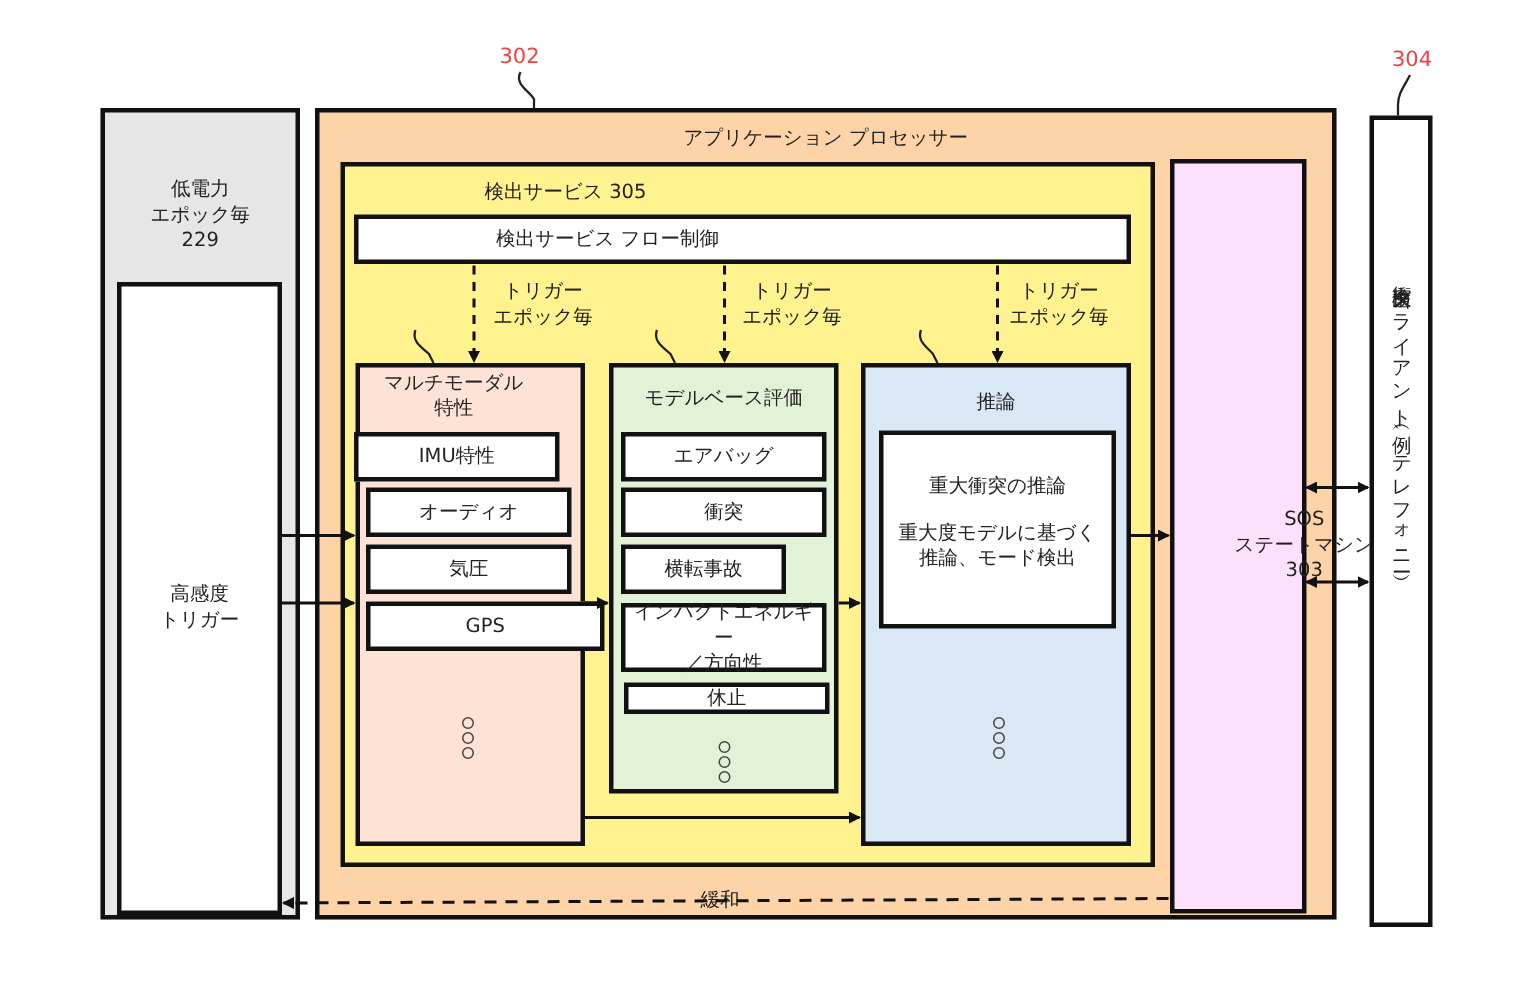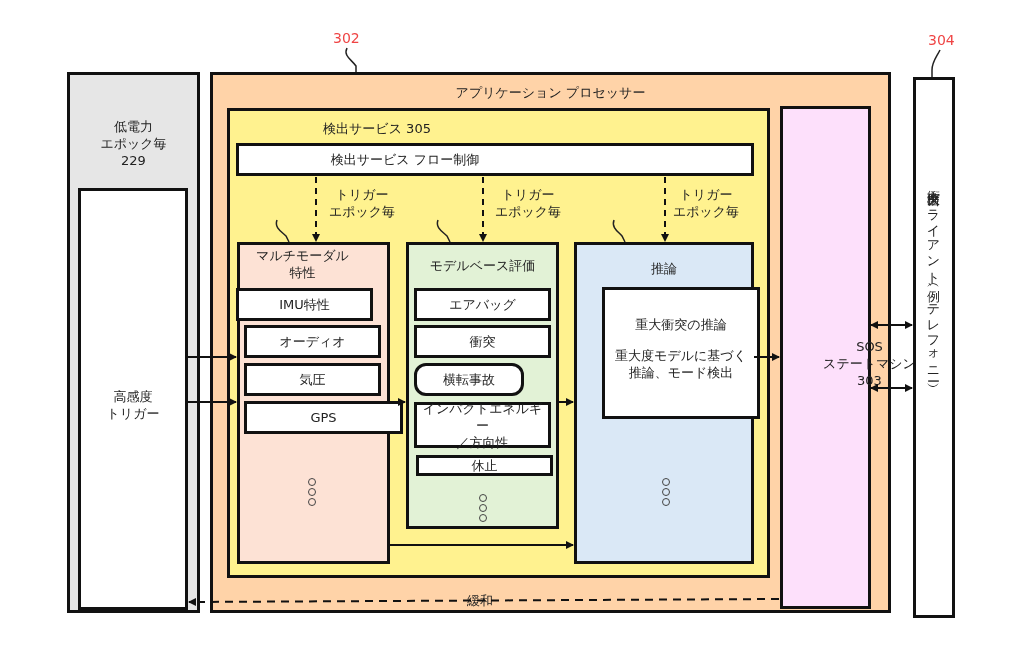--- a/index.html
+++ b/index.html
@@ -72,35 +72,35 @@
 <div class="dots" style="left:308px; top:478px;">
   <span class="dot"></span>
   <span class="dot"></span>
   <span class="dot"></span>
 </div>
 
 <div class="box" style="left:406px; top:242px; width:153px; height:287px; background:#e2f2d6;"></div>
 <div class="lbl" style="left:406px; top:257px; width:153px;">モデルベース評価</div>
 <div class="item" style="left:414px; top:288px; width:137px; height:33px;">エアバッグ</div>
 <div class="item" style="left:414px; top:325px; width:137px; height:33px;">衝突</div>
-<div class="item" style="left:414px; top:363px; width:110px; height:33px;border-radius:12px;">横転事故</div>
+<div class="item" style="left:414px; top:363px; width:110px; height:33px;">横転事故</div>
 <div class="item" style="left:414px; top:402px; width:137px; height:46px; white-space:pre-line;">
   <span>インパクトエネルギー
 ／方向性</span>
 </div>
 <div class="item" style="left:416px; top:455px; width:137px; height:21px;">休止</div>
 <div class="dots" style="left:479px; top:494px;">
   <span class="dot"></span>
   <span class="dot"></span>
   <span class="dot"></span>
 </div>
 
 <div class="box" style="left:574px; top:242px; width:180px; height:322px; background:#dae8f6;"></div>
 <div class="lbl" style="left:574px; top:260px; width:180px;">推論</div>
-<div class="item" style="left:586px; top:287px; width:158px; height:132px; flex-direction:column; justify-content:flex-start; padding-top:26px;margin-left:16px;">
+<div class="item" style="left:586px; top:287px; width:158px; height:132px; flex-direction:column; justify-content:flex-start; padding-top:26px;">
   <div>重大衝突の推論</div>
   <div style="height:14px;"></div>
   <div>重大度モデルに基づく</div>
   <div>推論、モード検出</div>
 </div>
 <div class="dots" style="left:662px; top:478px;">
   <span class="dot"></span>
   <span class="dot"></span>
   <span class="dot"></span>
 </div>

